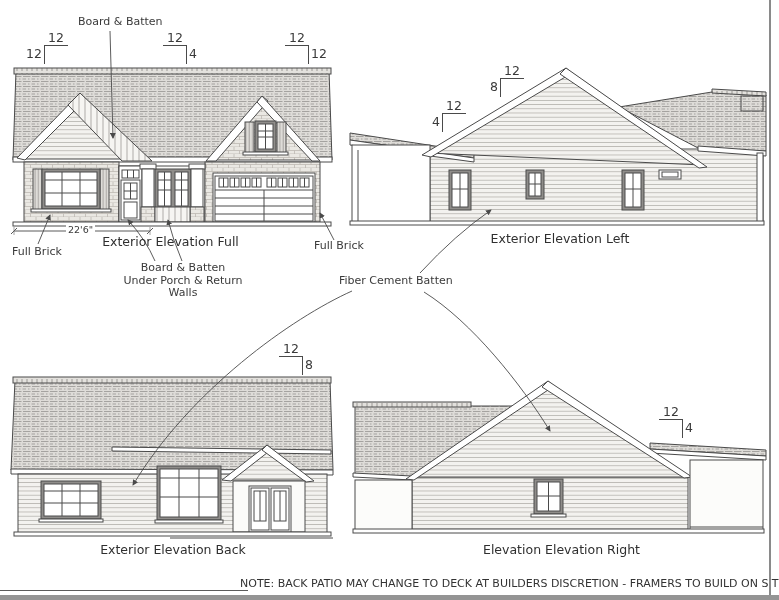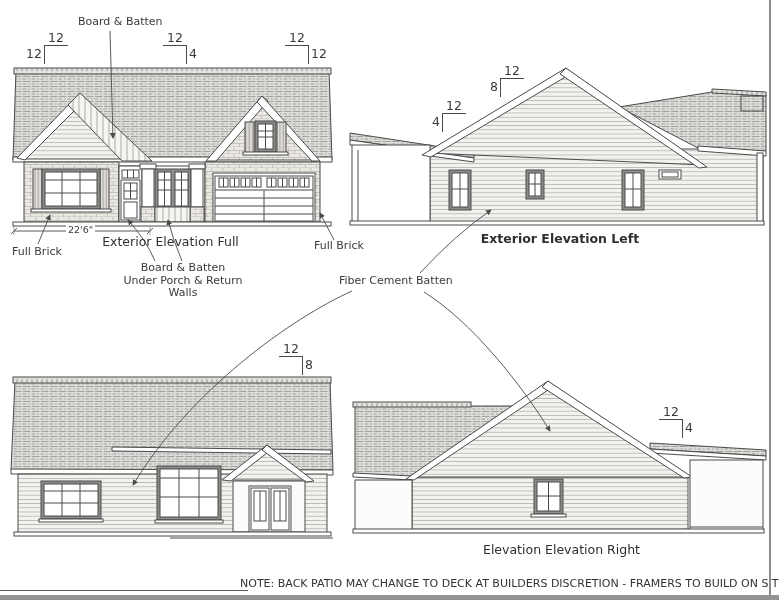--- a/index.html
+++ b/index.html
@@ -298,22 +298,23 @@
 
   <div class="lbl center2" style="left:108px;top:262px;width:150px;">
     <span>Board &amp; Batten</span><br>
     <span>Under Porch &amp; Return Walls</span>
   </div>
 
   <div class="lbl" style="left:314px;top:240px;">Full Brick</div>
 
   <div class="lbl" style="left:339px;top:275px;">Fiber Cement Batten</div>
 
-  <div class="title" style="left:479px;top:231px;width:162px;font-weight:bold;">Exterior Elevation Left</div>
-
+  <div class="title" style="left:479px;top:231px;width:162px;">Exterior Elevation Left</div>
+
+  <div class="title" style="left:93px;top:542px;width:160px;">Exterior Elevation Back</div>
 
   <div class="title" style="left:479px;top:542px;width:165px;">Elevation Elevation Right</div>
 
   <div class="dim" style="left:66px;top:224px;">22'6"</div>
 
   <div class="titleblock-line"></div>
   <div class="note" style="left:240px;top:577px;width:528px;">NOTE: BACK PATIO MAY CHANGE TO DECK AT BUILDERS DISCRETION - FRAMERS TO BUILD ON SITE</div>
   <div class="border-right"></div>
   <div class="border-bottom"></div>
 

